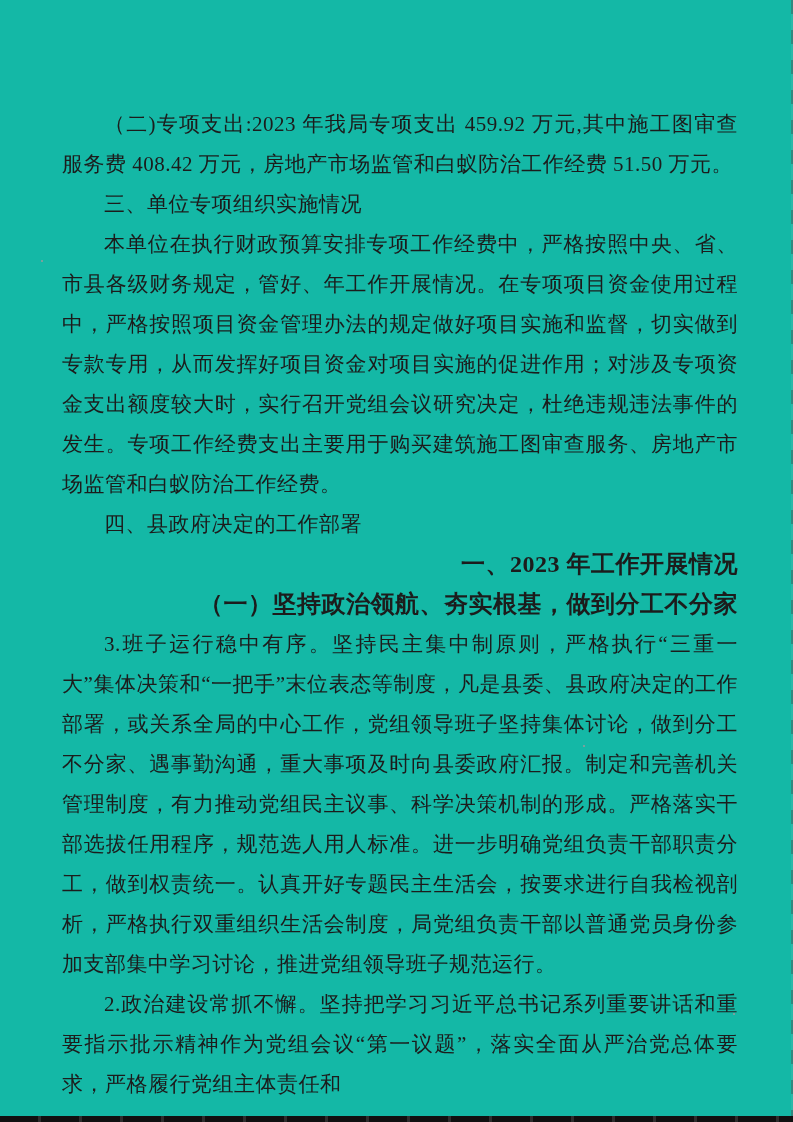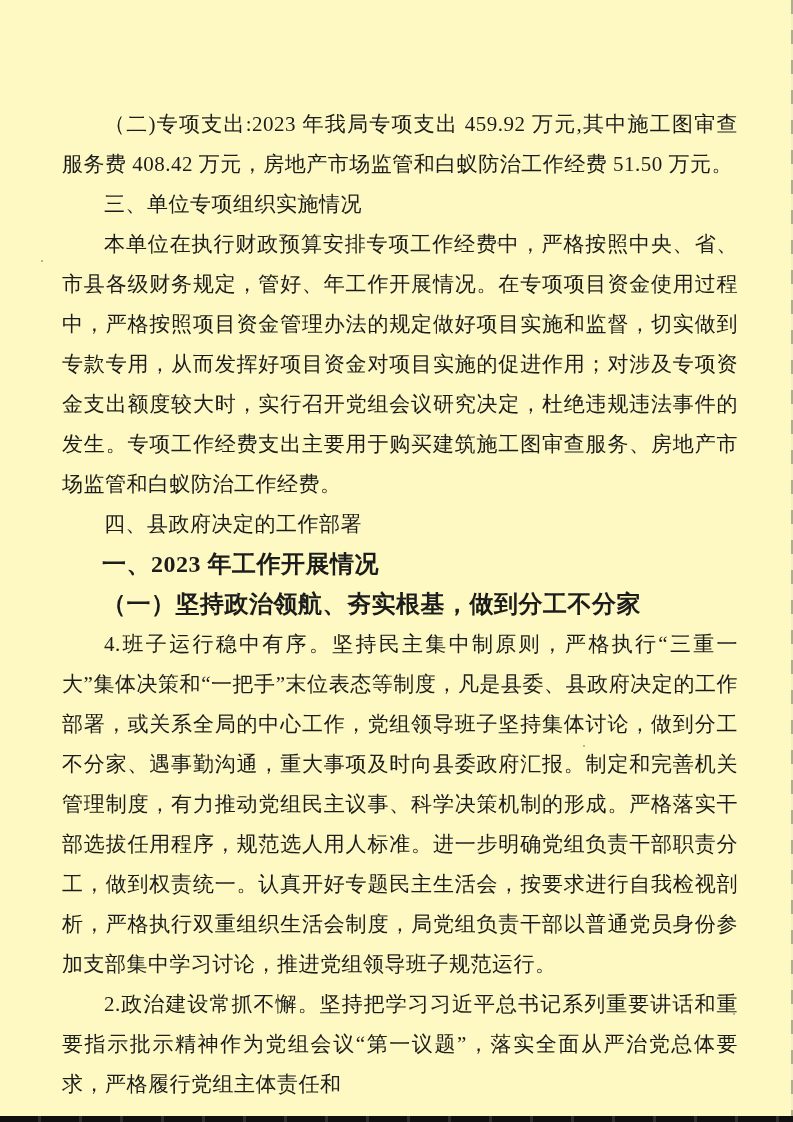--- a/index.html
+++ b/index.html
@@ -5,21 +5,21 @@
   html, body {
     margin: 0;
     padding: 0;
     background: #e8e8e8;
   }
   .page {
     position: relative;
     width: 793px;
     height: 1122px;
     margin: 0 auto;
-    background: #fef9c3;
+    background: #14b8a6;
     overflow: hidden;
     font-family: "Liberation Serif", "DejaVu Serif", serif;
     color: #1c1c1c;
   }
   .content {
     position: absolute;
     left: 62px;
     top: 104px;
     width: 676px;
   }
@@ -32,21 +32,21 @@
     text-indent: 42px;
     letter-spacing: 0.5px;
     word-break: break-all;
   }
   .heading {
     margin: 0;
     font-weight: bold;
     font-size: 24px;
     line-height: 40px;
     text-indent: 40px;
-    text-align: left;
+    text-align: right;
     letter-spacing: 0.5px;
     white-space: nowrap;
   }
   
   .scan-bottom-strip {
     position: absolute;
     left: 0;
     top: 1116px;
     width: 100%;
     height: 6px;
@@ -91,21 +91,21 @@
     <p class="para">三、单位专项组织实施情况</p>
 
     <p class="para">本单位在执行财政预算安排专项工作经费中，严格按照中央、省、市县各级财务规定，管好、年工作开展情况。在专项项目资金使用过程中，严格按照项目资金管理办法的规定做好项目实施和监督，切实做到专款专用，从而发挥好项目资金对项目实施的促进作用；对涉及专项资金支出额度较大时，实行召开党组会议研究决定，杜绝违规违法事件的发生。专项工作经费支出主要用于购买建筑施工图审查服务、房地产市场监管和白蚁防治工作经费。</p>
 
     <p class="para">四、县政府决定的工作部署</p>
 
     <h2 class="heading">一、2023 年工作开展情况</h2>
 
     <h3 class="heading">（一）坚持政治领航、夯实根基，做到分工不分家</h3>
 
-    <p class="para">4.班子运行稳中有序。坚持民主集中制原则，严格执行“三重一大”集体决策和“一把手”末位表态等制度，凡是县委、县政府决定的工作部署，或关系全局的中心工作，党组领导班子坚持集体讨论，做到分工不分家、遇事勤沟通，重大事项及时向县委政府汇报。制定和完善机关管理制度，有力推动党组民主议事、科学决策机制的形成。严格落实干部选拔任用程序，规范选人用人标准。进一步明确党组负责干部职责分工，做到权责统一。认真开好专题民主生活会，按要求进行自我检视剖析，严格执行双重组织生活会制度，局党组负责干部以普通党员身份参加支部集中学习讨论，推进党组领导班子规范运行。</p>
+    <p class="para">3.班子运行稳中有序。坚持民主集中制原则，严格执行“三重一大”集体决策和“一把手”末位表态等制度，凡是县委、县政府决定的工作部署，或关系全局的中心工作，党组领导班子坚持集体讨论，做到分工不分家、遇事勤沟通，重大事项及时向县委政府汇报。制定和完善机关管理制度，有力推动党组民主议事、科学决策机制的形成。严格落实干部选拔任用程序，规范选人用人标准。进一步明确党组负责干部职责分工，做到权责统一。认真开好专题民主生活会，按要求进行自我检视剖析，严格执行双重组织生活会制度，局党组负责干部以普通党员身份参加支部集中学习讨论，推进党组领导班子规范运行。</p>
 
     <p class="para">2.政治建设常抓不懈。坚持把学习习近平总书记系列重要讲话和重要指示批示精神作为党组会议“第一议题”，落实全面从严治党总体要求，严格履行党组主体责任和</p>
 
   </div>
 
   <div class="scan-right-edge"></div>
   <div class="scan-bottom-strip"></div>
 
   <div class="speck s1"></div>
   <div class="speck s2"></div>

